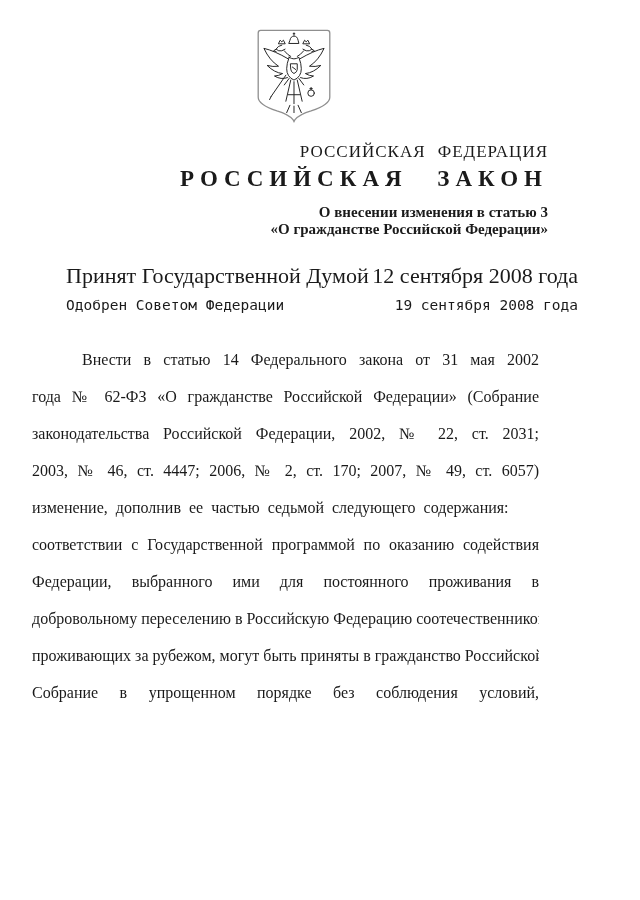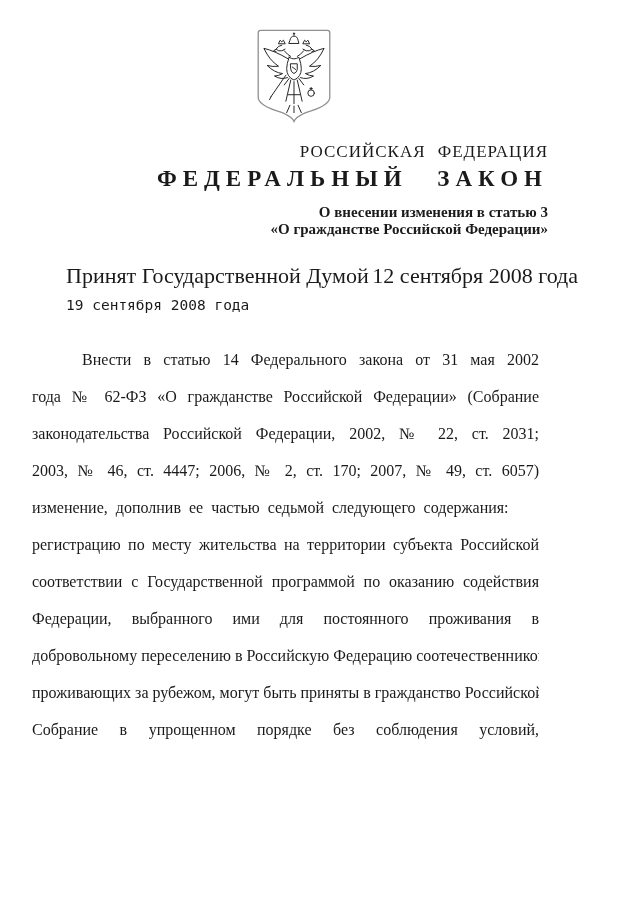--- a/index.html
+++ b/index.html
@@ -78,47 +78,47 @@
         <path d="M40,58 L22,84 M22,84 l-2,4"></path>
         <circle cx="71" cy="80" r="4"></circle>
         <path d="M71,76 v-3 M69.5,74.5 h3"></path>
         <path d="M45,95 l-4,9 M55,95 l4,9 M50,96 v8"></path>
       </g>
     </svg>
   </div>
 
   <div class="header">
     <div class="country">РОССИЙСКАЯ ФЕДЕРАЦИЯ</div>
-    <div class="law-title">ФЕДЕРАЛЬНЫЙ ЗАКОН</div>
+    <div class="law-title">РОССИЙСКАЯ ЗАКОН</div>
     <div class="subtitle">
         <div class="subtitle-line">О внесении изменения в статью 3</div>
         <div class="subtitle-line">«О гражданстве Российской Федерации»</div>
       </div>
   </div>
 
   <div class="adoption">
       <div class="adopt-row">
         <span class="adopt-left">Принят Государственной Думой</span>
         <span class="adopt-right">12 сентября 2008 года</span>
       </div>
       <div class="adopt-row mono">
+        <span class="adopt-left">Одобрен Советом Федерации</span>
         <span class="adopt-right">19 сентября 2008 года</span>
       </div>
     </div>
 
   <div class="bodytext">
       <div class="para">
         <div class="tline first">Внести в статью 14 Федерального закона от 31 мая 2002</div>
         <div class="tline">года № 62-ФЗ «О гражданстве Российской Федерации» (Собрание</div>
         <div class="tline">законодательства Российской Федерации, 2002, № 22, ст. 2031;</div>
         <div class="tline">2003, № 46, ст. 4447; 2006, № 2, ст. 170; 2007, № 49, ст. 6057)</div>
         <div class="tline lastline">изменение, дополнив ее частью седьмой следующего содержания:</div>
       </div>
       <div class="para">
-        <div class="tline">регистрацию по месту жительства на территории субъекта Российской</div>
         <div class="tline">соответствии с Государственной программой по оказанию содействия</div>
         <div class="tline">Федерации, выбранного ими для постоянного проживания в</div>
         <div class="tline">добровольному переселению в Российскую Федерацию соотечественников,</div>
         <div class="tline">проживающих за рубежом, могут быть приняты в гражданство Российской</div>
         <div class="tline">Собрание в упрощенном порядке без соблюдения условий,</div>
       </div>
     </div>
 
 </div>
 

